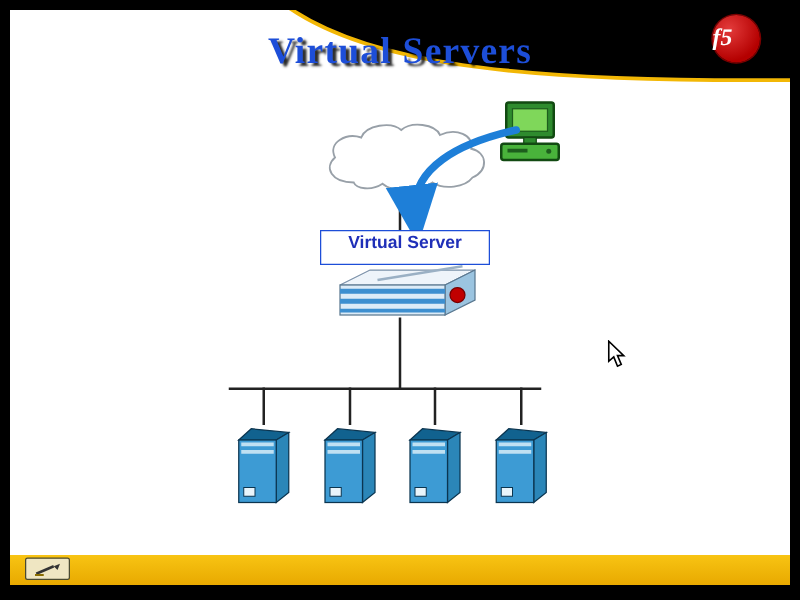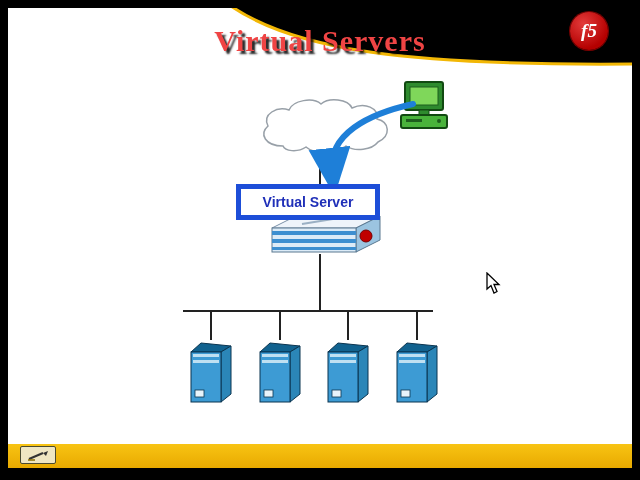--- a/index.html
+++ b/index.html
@@ -6,26 +6,26 @@
   #stage{position:relative;width:640px;height:480px;background:#000;overflow:hidden;
          font-family:"Liberation Sans",sans-serif;}
   #slide{position:absolute;left:8px;top:8px;width:624px;height:460px;background:#ffffff;}
 
   
   .swoosh{position:absolute;top:0;right:0;width:410px;height:72px;z-index:2;}
 
   
   .title{position:absolute;left:0;right:0;top:16px;text-align:center;z-index:5;
          font-family:"Liberation Serif",serif;font-weight:bold;font-size:30px;
-         color:#ef4444;text-shadow:3px 3px 2px rgba(0,0,0,0.85);letter-spacing:1px;}
+         color:#1d4ed8;text-shadow:3px 3px 2px rgba(0,0,0,0.85);letter-spacing:1px;}
 
   
   .f5logo{position:absolute;top:4px;right:24px;width:38px;height:38px;border-radius:50%;
           background:radial-gradient(circle at 35% 30%, #e33b3b, #b40000 70%);
-          z-index:6;display:flex;align-items:center;justify-content:center;
+          z-index:6;display:flex;align-items:center;justify-content:flex-start;
           box-shadow:0 0 0 1px #7a0000;}
   .f5logo span{font-family:"Liberation Serif",serif;font-style:italic;font-weight:bold;
           color:#fff;font-size:19px;}
 
   
   .cloud{position:absolute;left:247px;top:88px;width:140px;height:62px;z-index:3;}
   .cloud-label{position:absolute;left:0;right:0;top:26px;text-align:center;
           font-weight:bold;font-size:13px;color:#111;z-index:4;}
 
   
@@ -35,22 +35,22 @@
   .arrow{position:absolute;left:300px;top:78px;width:130px;height:100px;z-index:4;}
 
   
   .vline{position:absolute;width:2px;background:#222;z-index:1;}
   .hline{position:absolute;height:2px;background:#222;z-index:1;}
   .line-cloud-box{left:311px;top:146px;height:32px;}
   .line-appliance-bus{left:311px;top:246px;height:58px;}
   .busline{left:175px;top:302px;width:250px;}
 
   
-  .vsbox{position:absolute;left:228px;top:176px;width:134px;height:26px;background:#fff;
-         border:5px solid #1d4ed8;z-index:4;display:flex;align-items:center;justify-content:center;}
+  .vsbox{position:absolute;left:248px;top:176px;width:134px;height:26px;background:#fff;
+         border:1px solid #1d4ed8;z-index:4;display:flex;justify-content:center;}
   .vsbox span{font-weight:bold;font-size:14px;color:#1f2fb8;}
 
   
   .appliance{position:absolute;left:250px;top:202px;width:130px;height:48px;z-index:3;}
 
   
   .server-row{position:absolute;left:175px;top:302px;width:250px;height:104px;z-index:2;}
   .tower-wrap{position:absolute;top:0;width:44px;height:100px;}
   .tower-wrap .drop{position:absolute;left:21px;top:0;width:2px;height:30px;background:#222;}
   .tower-wrap svg{position:absolute;left:0;top:28px;}

